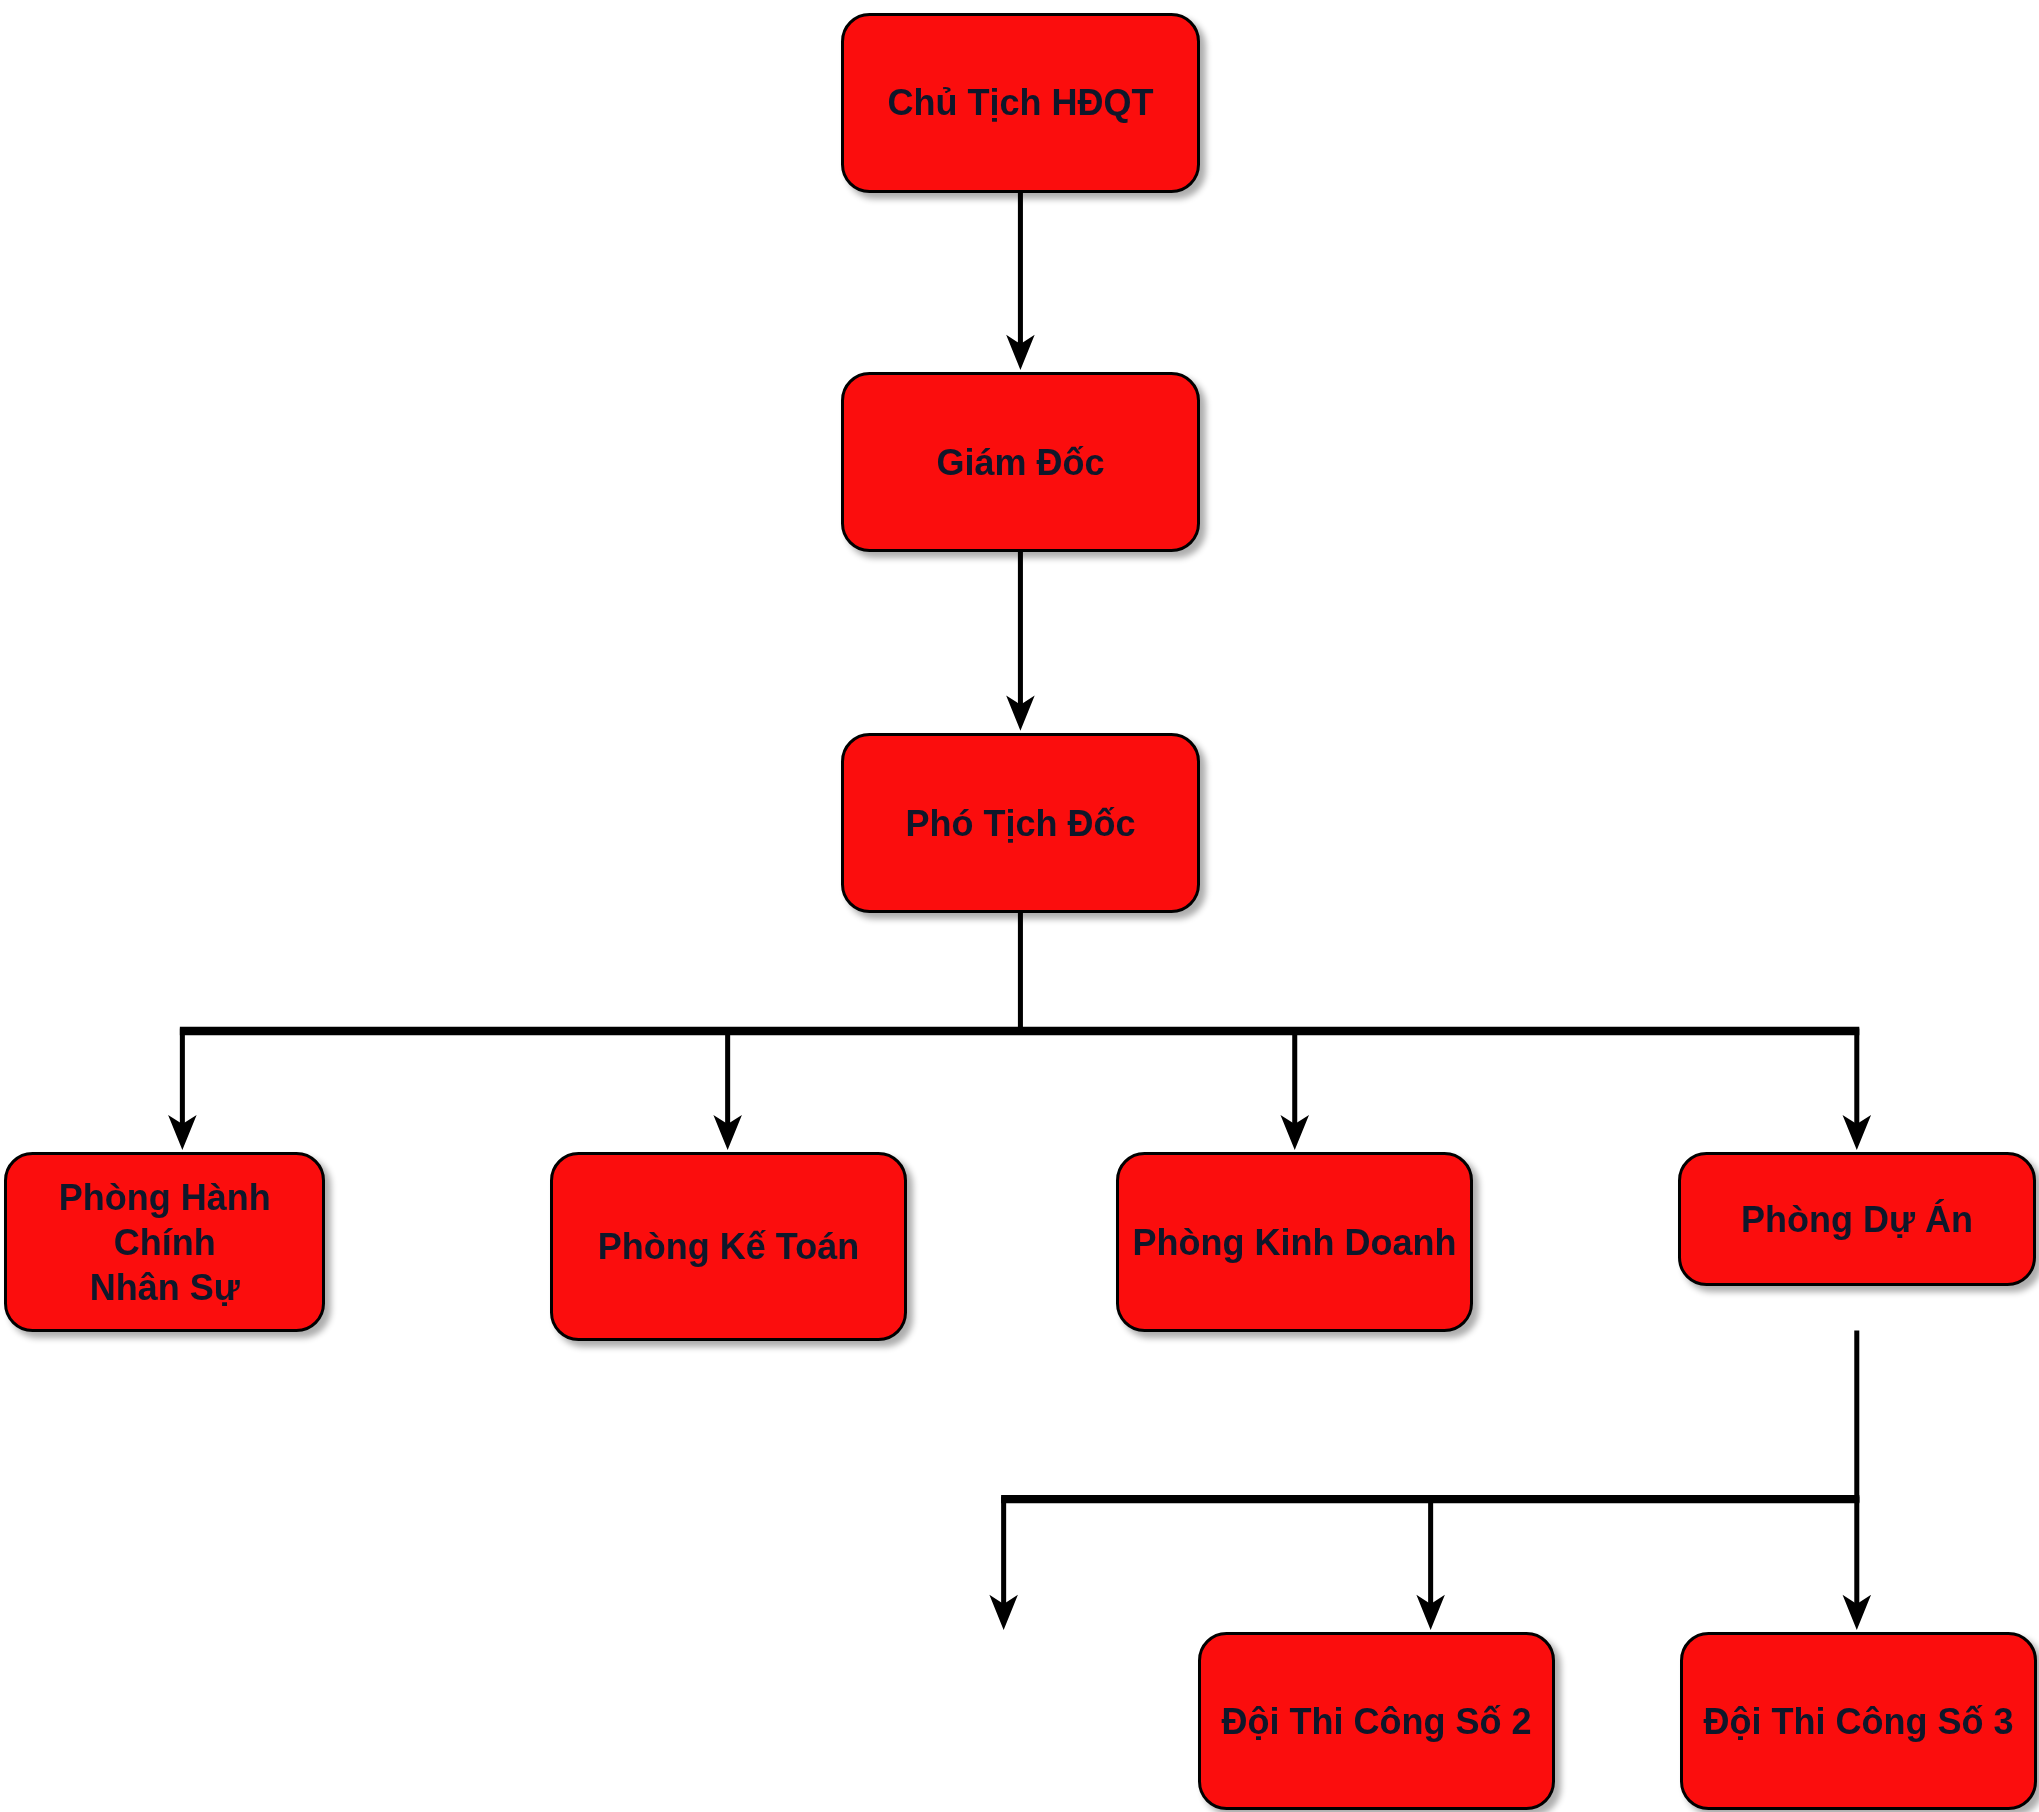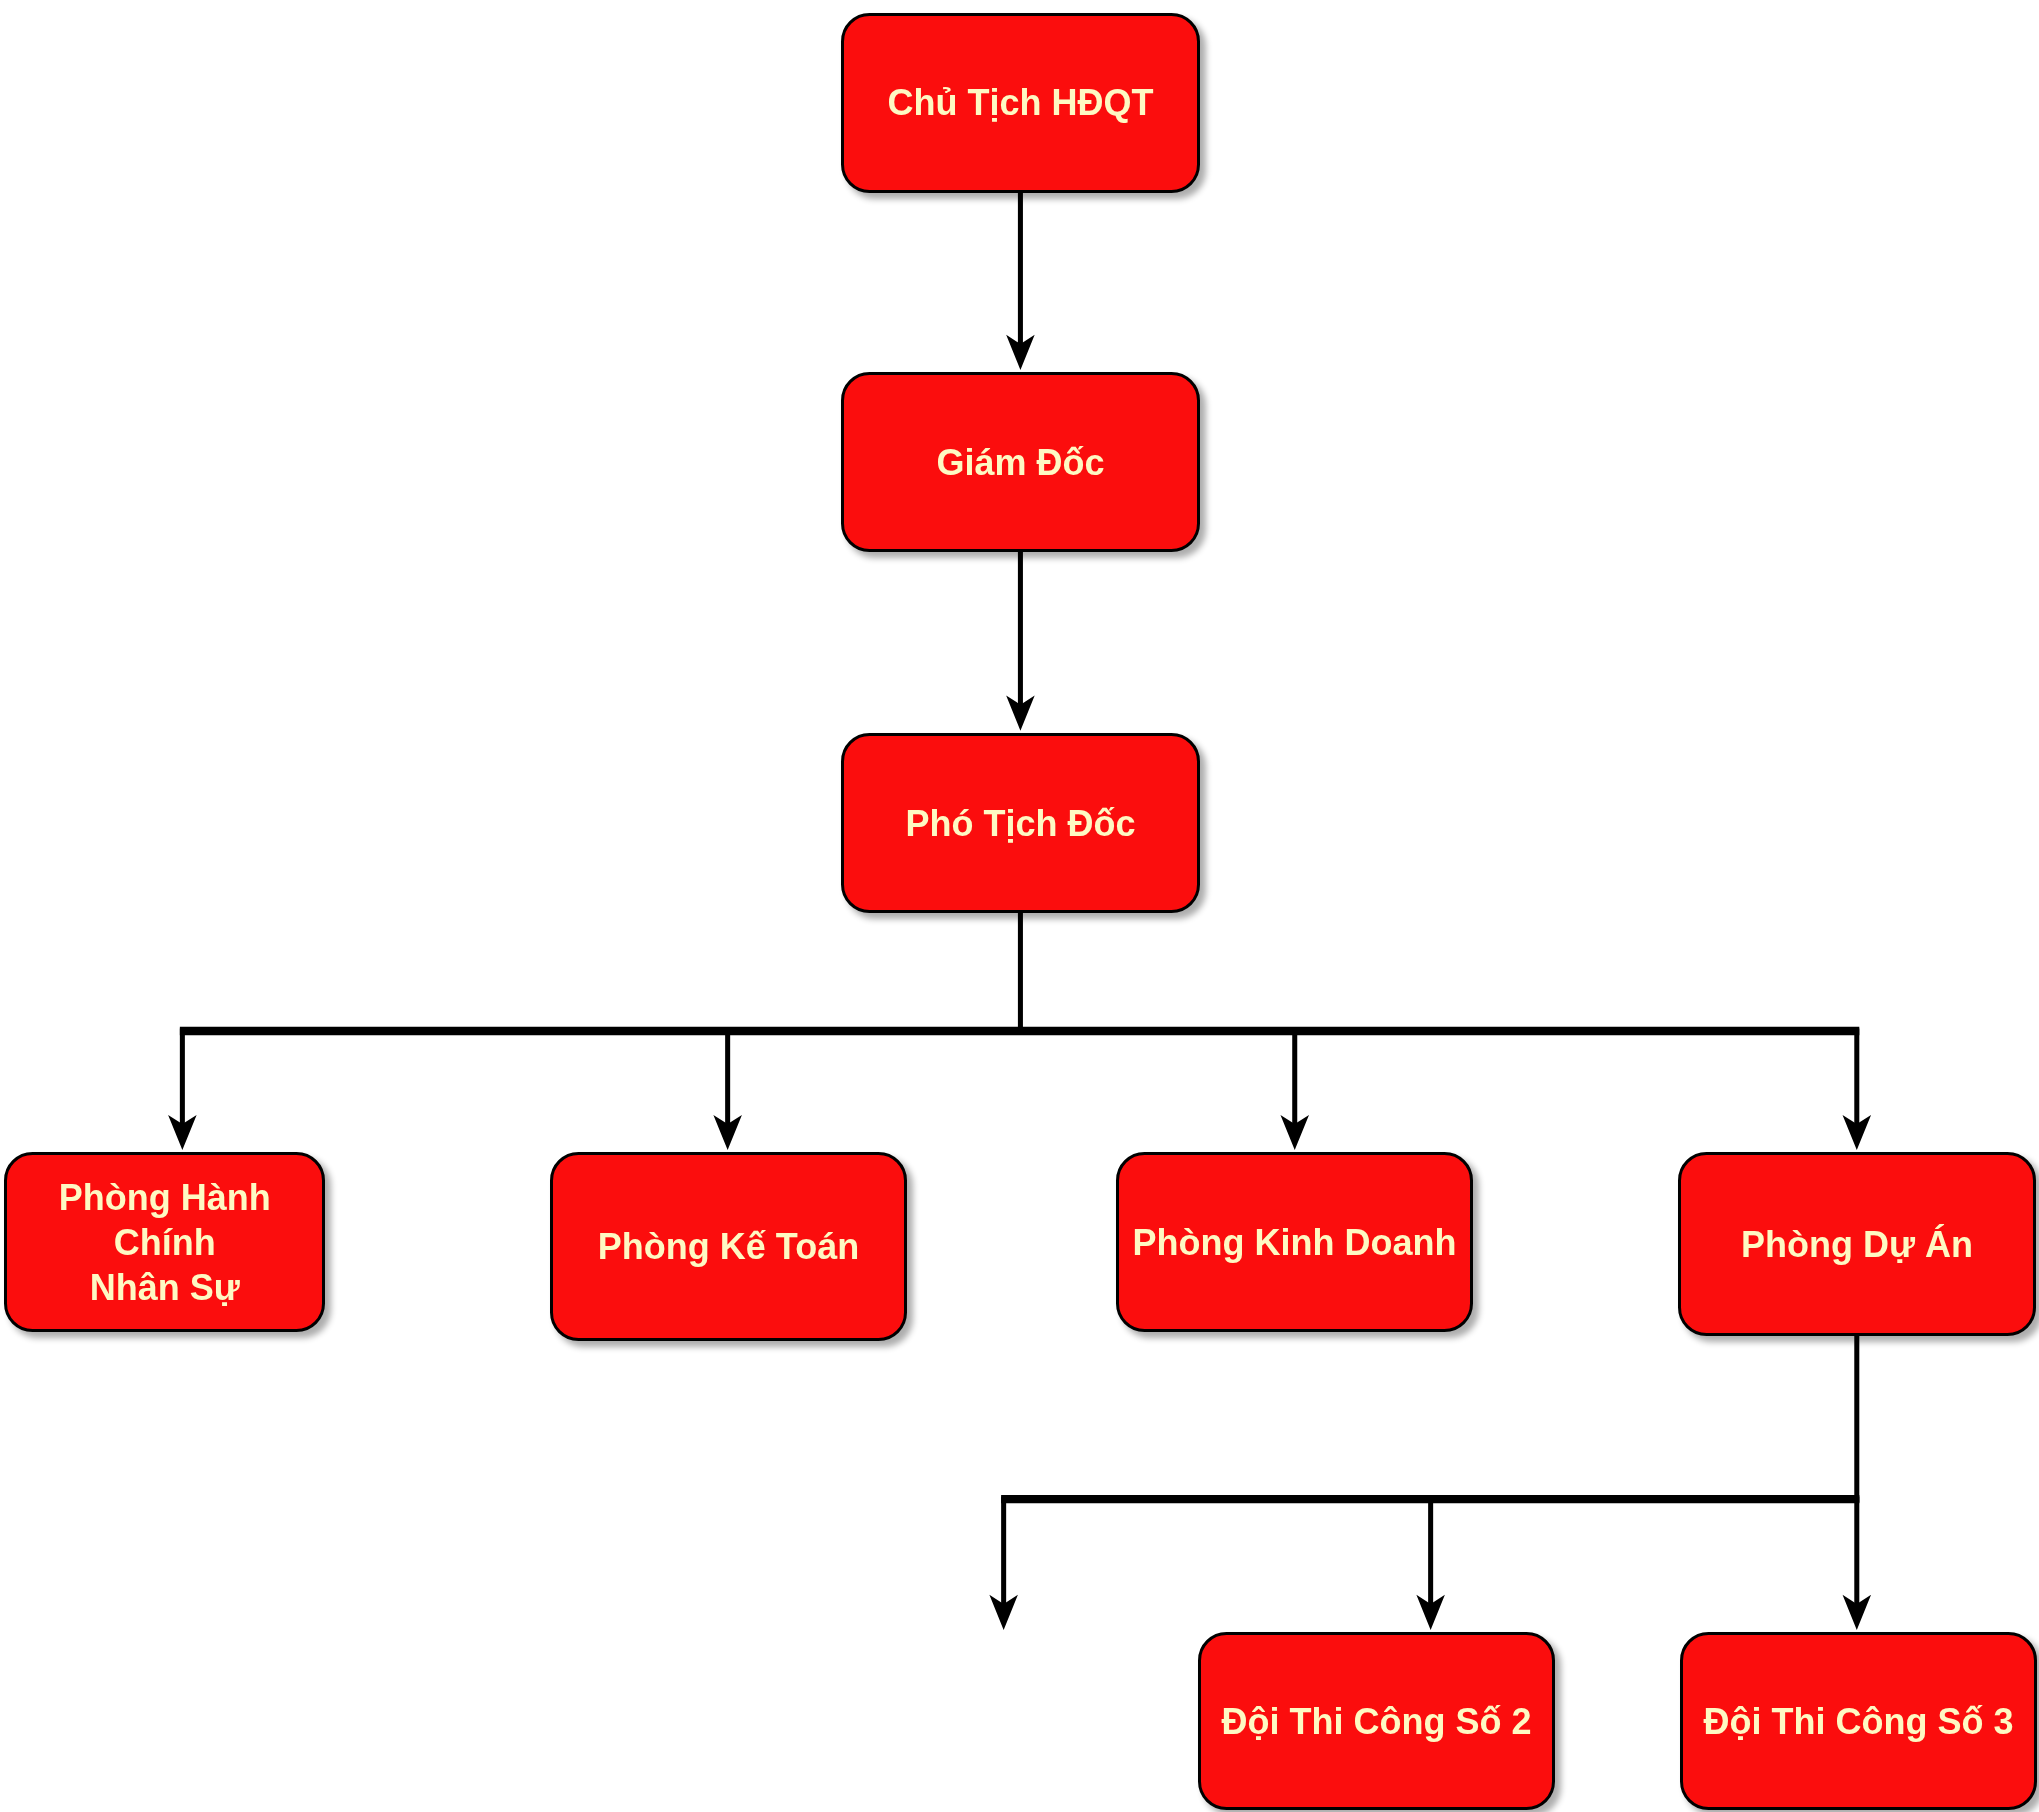--- a/index.html
+++ b/index.html
@@ -17,21 +17,21 @@
     width: 2040px;
     height: 1812px;
   }
   .node {
     position: absolute;
     box-sizing: border-box;
     background: #fb0d0d;
     border: 3.4px solid #000000;
     border-radius: 28.5px;
     box-shadow: 5.9px 5.9px 6.7px rgba(0,0,0,0.32);
-    color: #fef9c3;
+    color: #0f172a;
     font-weight: bold;
     font-size: 36px;
     line-height: 1.25;
     display: flex;
     align-items: center;
     justify-content: center;
     text-align: center;
     white-space: pre-line;
     font-family: "Liberation Sans", sans-serif;
   }
@@ -94,21 +94,21 @@
 
   <div class="node" style="left:841px; top:733px; width:359px; height:180px;">Phó Tịch Đốc</div>
 
   <div class="node" style="left:4.2px;    top:1152px; width:321px; height:180px;">Phòng Hành Chính
 Nhân Sự</div>
 
   <div class="node" style="left:550px;  top:1152px; width:357px; height:189px;">Phòng Kế Toán</div>
 
   <div class="node" style="left:1116px; top:1152px; width:357px; height:180px;">Phòng Kinh Doanh</div>
 
-  <div class="node" style="left:1678px; top:1152px; width:358px; height:184px;">Phòng Dự Án</div>
+  <div class="node" style="left:1678px; top:1152px; width:358px; height:134px;">Phòng Dự Án</div>
 
 
   <div class="node" style="left:1198px; top:1632px; width:357px; height:178px;">Đội Thi Công Số 2</div>
 
   <div class="node" style="left:1680px; top:1632px; width:357px; height:178px;">Đội Thi Công Số 3</div>
 
 </div>
 
 
 </body></html>

